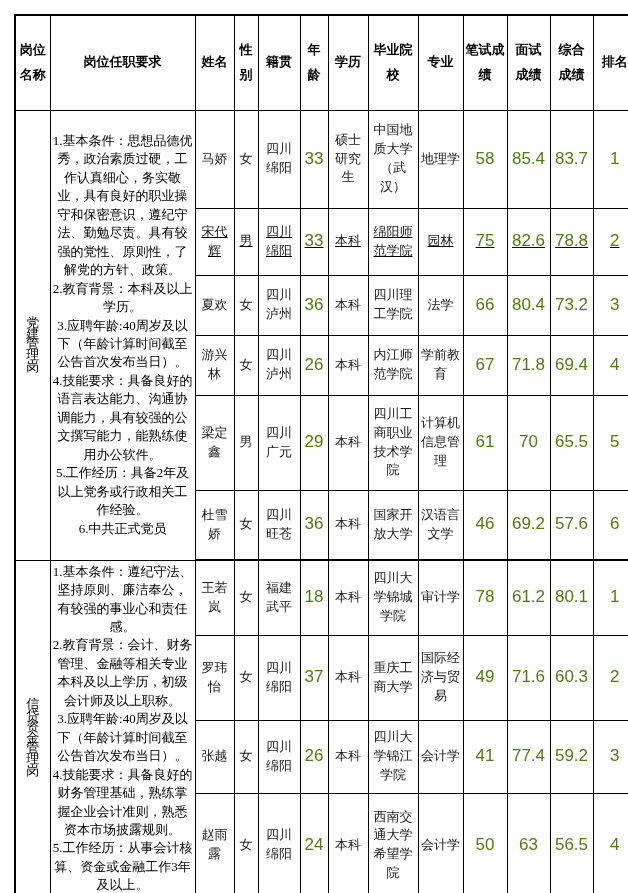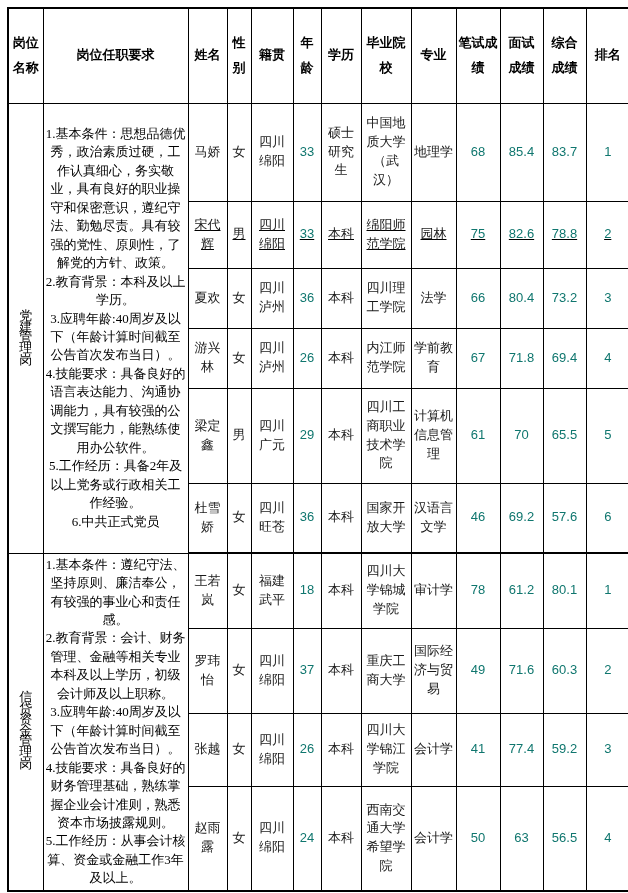--- a/index.html
+++ b/index.html
@@ -6,21 +6,21 @@
     margin: 0;
     padding: 0;
     background: #ffffff;
     font-family: "Liberation Sans", "DejaVu Sans", sans-serif;
   }
   .page {
     width: 628px;
     height: 893px;
     background: #ffffff;
     box-sizing: border-box;
-    padding: 7px;
+    padding: 14px;
     position: relative;
   }
   table.grid {
     border-collapse: collapse;
     table-layout: fixed;
     width: 622px;
     border: 2px solid #000;
   }
   table.grid th, table.grid td {
     border: 1px solid #000;
@@ -77,22 +77,22 @@
     font-size: 13px;
     color: #000;
     text-align: justify;
     vertical-align: top;
     white-space: pre-line;
     line-height: 1.42;
     padding: 2px 3px 2px 4px;
     border-bottom: 2px solid #000;
   }
   td.num {
-    color: #0f766e;
-    font-size: 13px;
+    color: #4d7c0f;
+    font-size: 17px;
     font-family: "Liberation Sans", "DejaVu Sans", sans-serif;
   }
   
   tr.r0 { height: 98px; }
   tr.r1 { height: 67px; text-decoration: underline; }
   tr.r2 { height: 60px; }
   tr.r3 { height: 60px; margin-top: 8px; }
   tr.r4 { height: 95px; }
   tr.r5 { height: 70px; }
   tr.r6 { height: 75px; }
@@ -149,21 +149,21 @@
 4.技能要求：具备良好的语言表达能力、沟通协调能力，具有较强的公文撰写能力，能熟练使用办公软件。
 5.工作经历：具备2年及以上党务或行政相关工作经验。
 6.中共正式党员</td>
         <td>马娇</td>
         <td>女</td>
         <td>四川绵阳</td>
         <td class="num">33</td>
         <td>硕士研究生</td>
         <td>中国地质大学（武汉）</td>
         <td>地理学</td>
-        <td class="num">68</td>
+        <td class="num">58</td>
         <td class="num">85.4</td>
         <td class="num">83.7</td>
         <td class="num">1</td>
       </tr>
       <tr class="r1">
         <td>宋代辉</td>
         <td>男</td>
         <td>四川绵阳</td>
         <td class="num">33</td>
         <td>本科</td>

